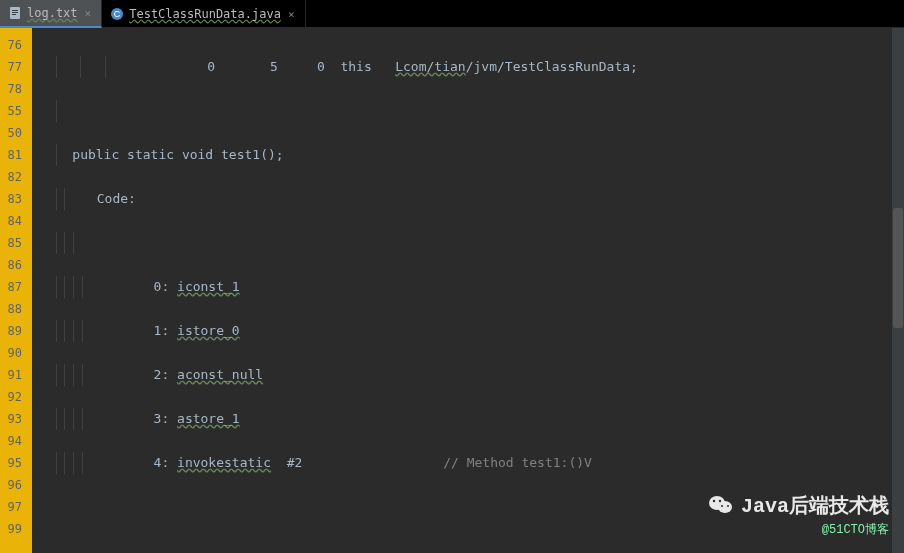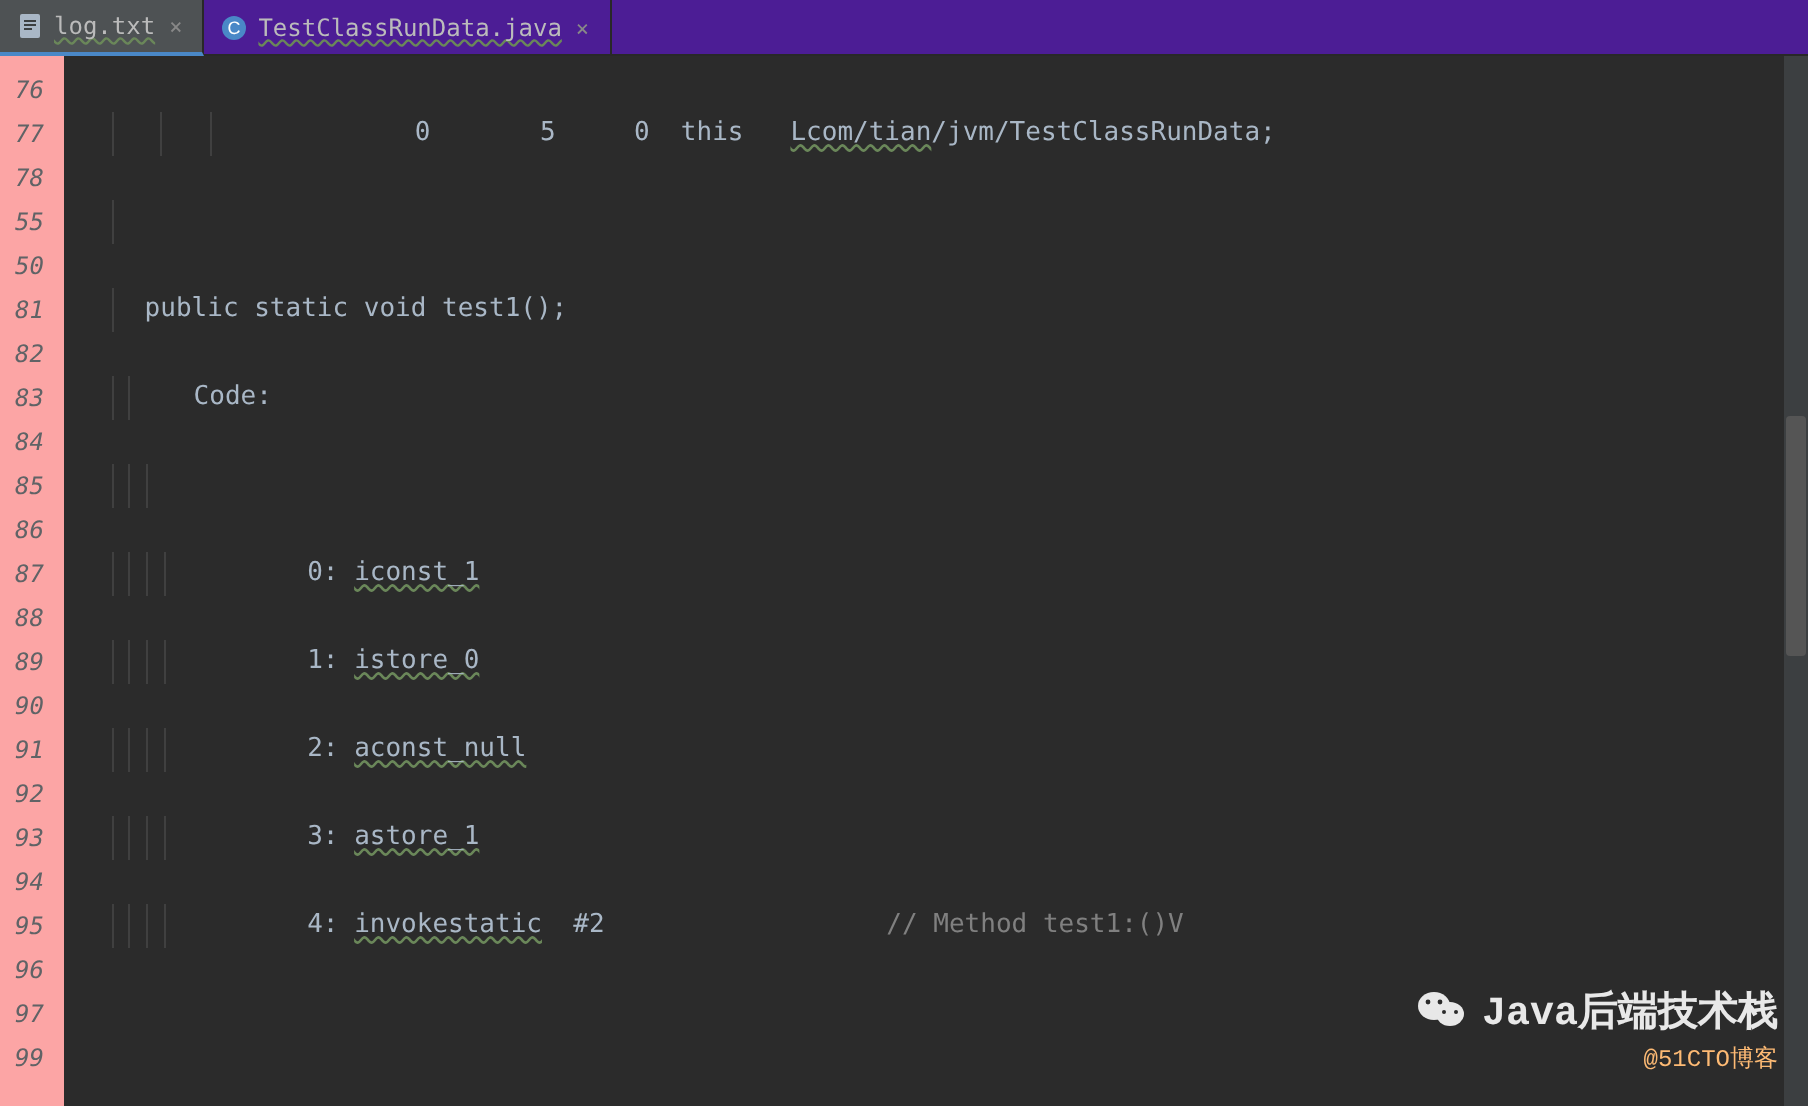--- a/index.html
+++ b/index.html
@@ -7,21 +7,21 @@
   background: #2b2b2b;
   font-family: 'Consolas', 'Monaco', monospace;
   font-size: 13px;
   color: #a9b7c6;
   width: 904px;
   height: 553px;
   overflow: hidden;
   position: relative;
 }
 .tabs {
-  background: #4c1d95;
+  background: #000000;
   height: 28px;
   display: flex;
   border-bottom: 1px solid #282828;
 }
 .tab {
   display: flex;
   align-items: center;
   padding: 0 8px;
   height: 28px;
   border-right: 1px solid #282828;
@@ -51,30 +51,29 @@
 .tab-close {
   color: #888;
   font-size: 11px;
   padding: 0 2px;
 }
 .editor {
   display: flex;
   height: calc(100% - 28px);
 }
 .gutter {
-  background: #fca5a5;
+  background: #eab308;
   width: 32px;
   text-align: right;
   padding-right: 10px;
   color: #606366;
   font-size: 12px;
   line-height: 22px;
   padding-top: 6px;
   user-select: none;
-  font-style: italic;
 }
 .code {
   flex: 1;
   padding-top: 6px;
   line-height: 22px;
   white-space: pre;
   position: relative;
 }
 .guide {
   border-left: 1px solid #404040;
@@ -107,21 +106,21 @@
 }
 .wm-icon {
   width: 28px;
   height: 28px;
   display: flex;
   align-items: center;
   justify-content: center;
 }
 .wm-sub {
   font-size: 12px;
-  color: #fdba74;
+  color: #86efac;
   margin-top: 2px;
 }
 .scrollbar {
   position: absolute;
   right: 0;
   top: 28px;
   width: 12px;
   height: calc(100% - 28px);
   background: #3c3f41;
 }

